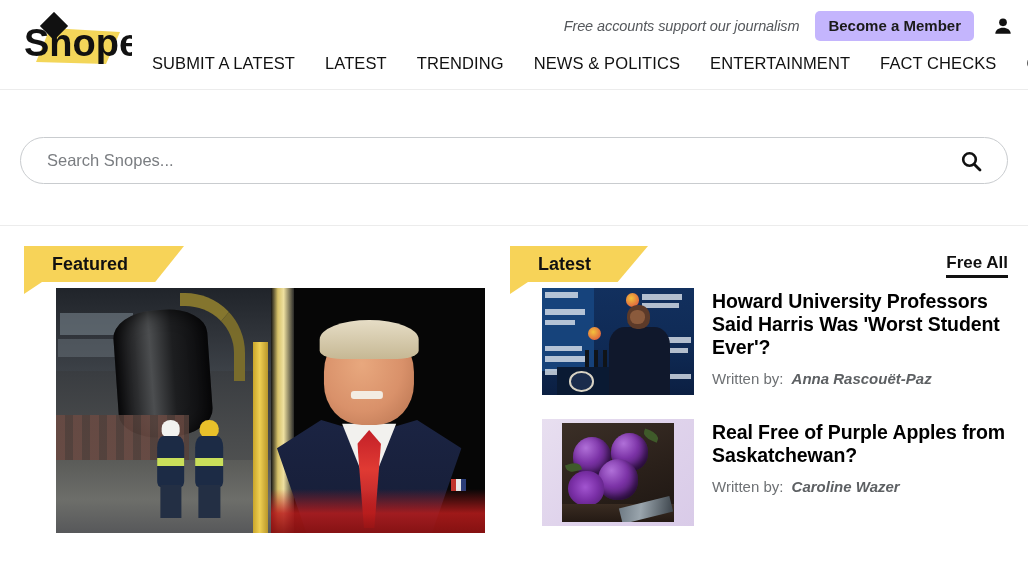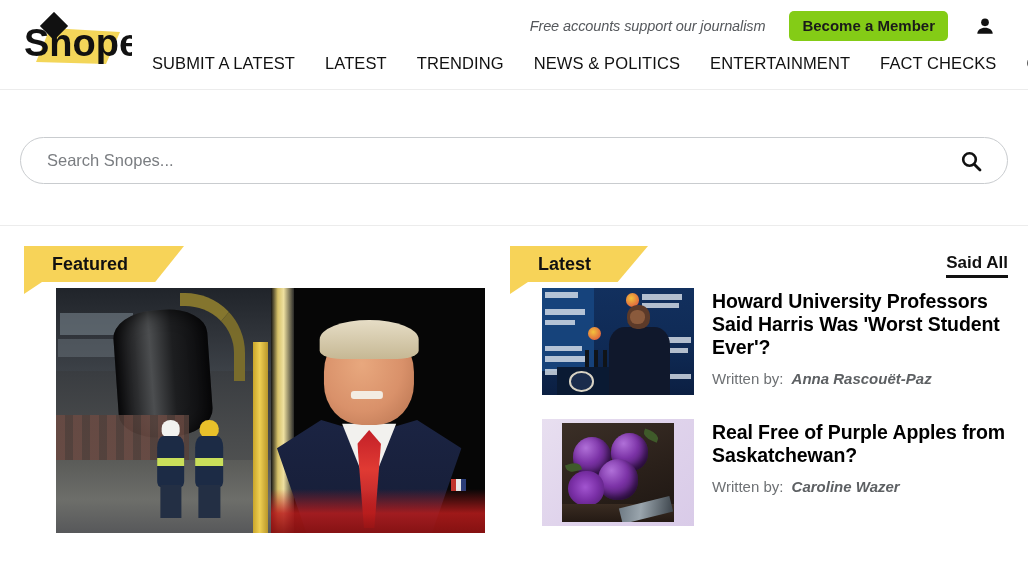--- a/index.html
+++ b/index.html
@@ -25,34 +25,34 @@
   .logo {
     position: absolute;
     left: 20px; top: 12px;
     width: 112px; height: 62px;
   }
   .logo svg { display: block; }
 
   
   .member-row {
     position: absolute;
-    right: 32px; top: 11px;
+    right: 14px; top: 11px;
     display: flex;
     align-items: center;
-    gap: 24px;
+    gap: 16px;
   }
   .member-tagline {
     font-style: italic;
     font-size: 14.5px;
     color: #55585c;
     white-space: nowrap;
     letter-spacing: -0.1px;
   }
   .member-btn {
-    background: #84cc16;
+    background: #c4b5fd;
     color: #1a1a1a;
     font-weight: bold;
     font-size: 15px;
     border: none;
     border-radius: 5px;
     padding: 6px 13px 7px;
     cursor: pointer;
     font-family: "Liberation Sans", sans-serif;
     white-space: nowrap;
   }
@@ -578,21 +578,21 @@
     </div>
   </div>
 
   <div class="col-latest">
     <div class="ribbon-row">
       <div class="ribbon ribbon-latest">
         <span class="ribbon-band"></span>
         <span class="ribbon-tail"></span>
         <span class="ribbon-label">Latest</span>
       </div>
-      <a class="view-all">Said All</a>
+      <a class="view-all">Free All</a>
     </div>
 
     <div class="latest-item">
       <div class="thumb t-presser">
         <span class="backdrop-panel"></span>
         <span class="txt x1"></span>
           <span class="txt x2"></span>
           <span class="txt x3"></span>
         <span class="txt x4"></span>
           <span class="txt x5"></span>

